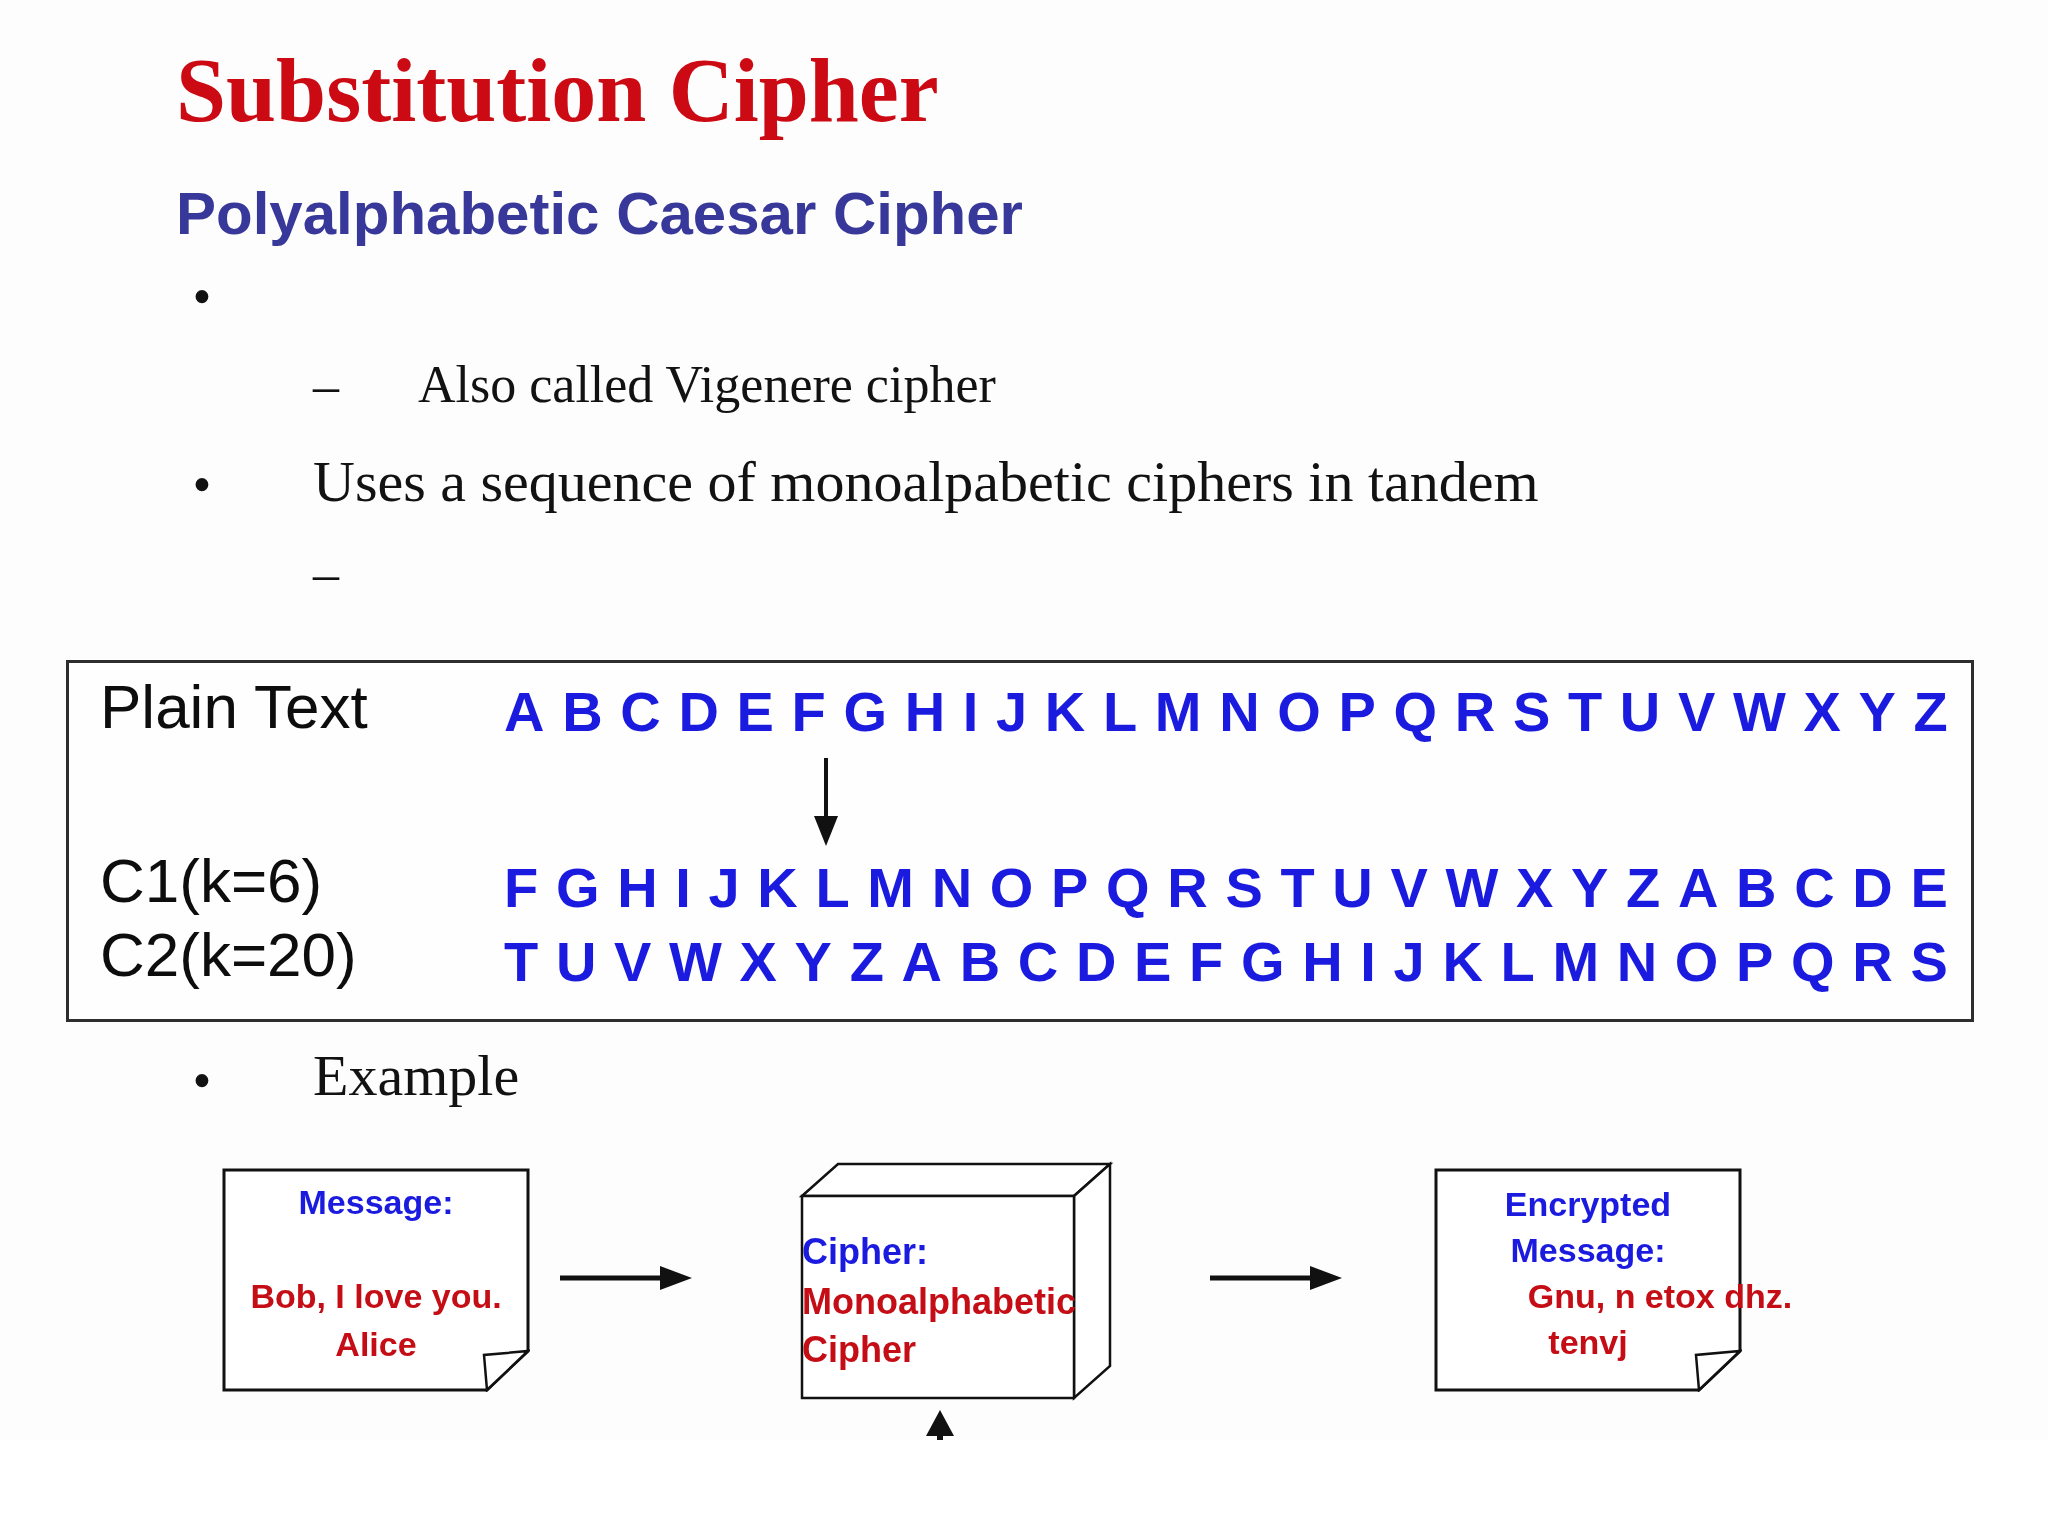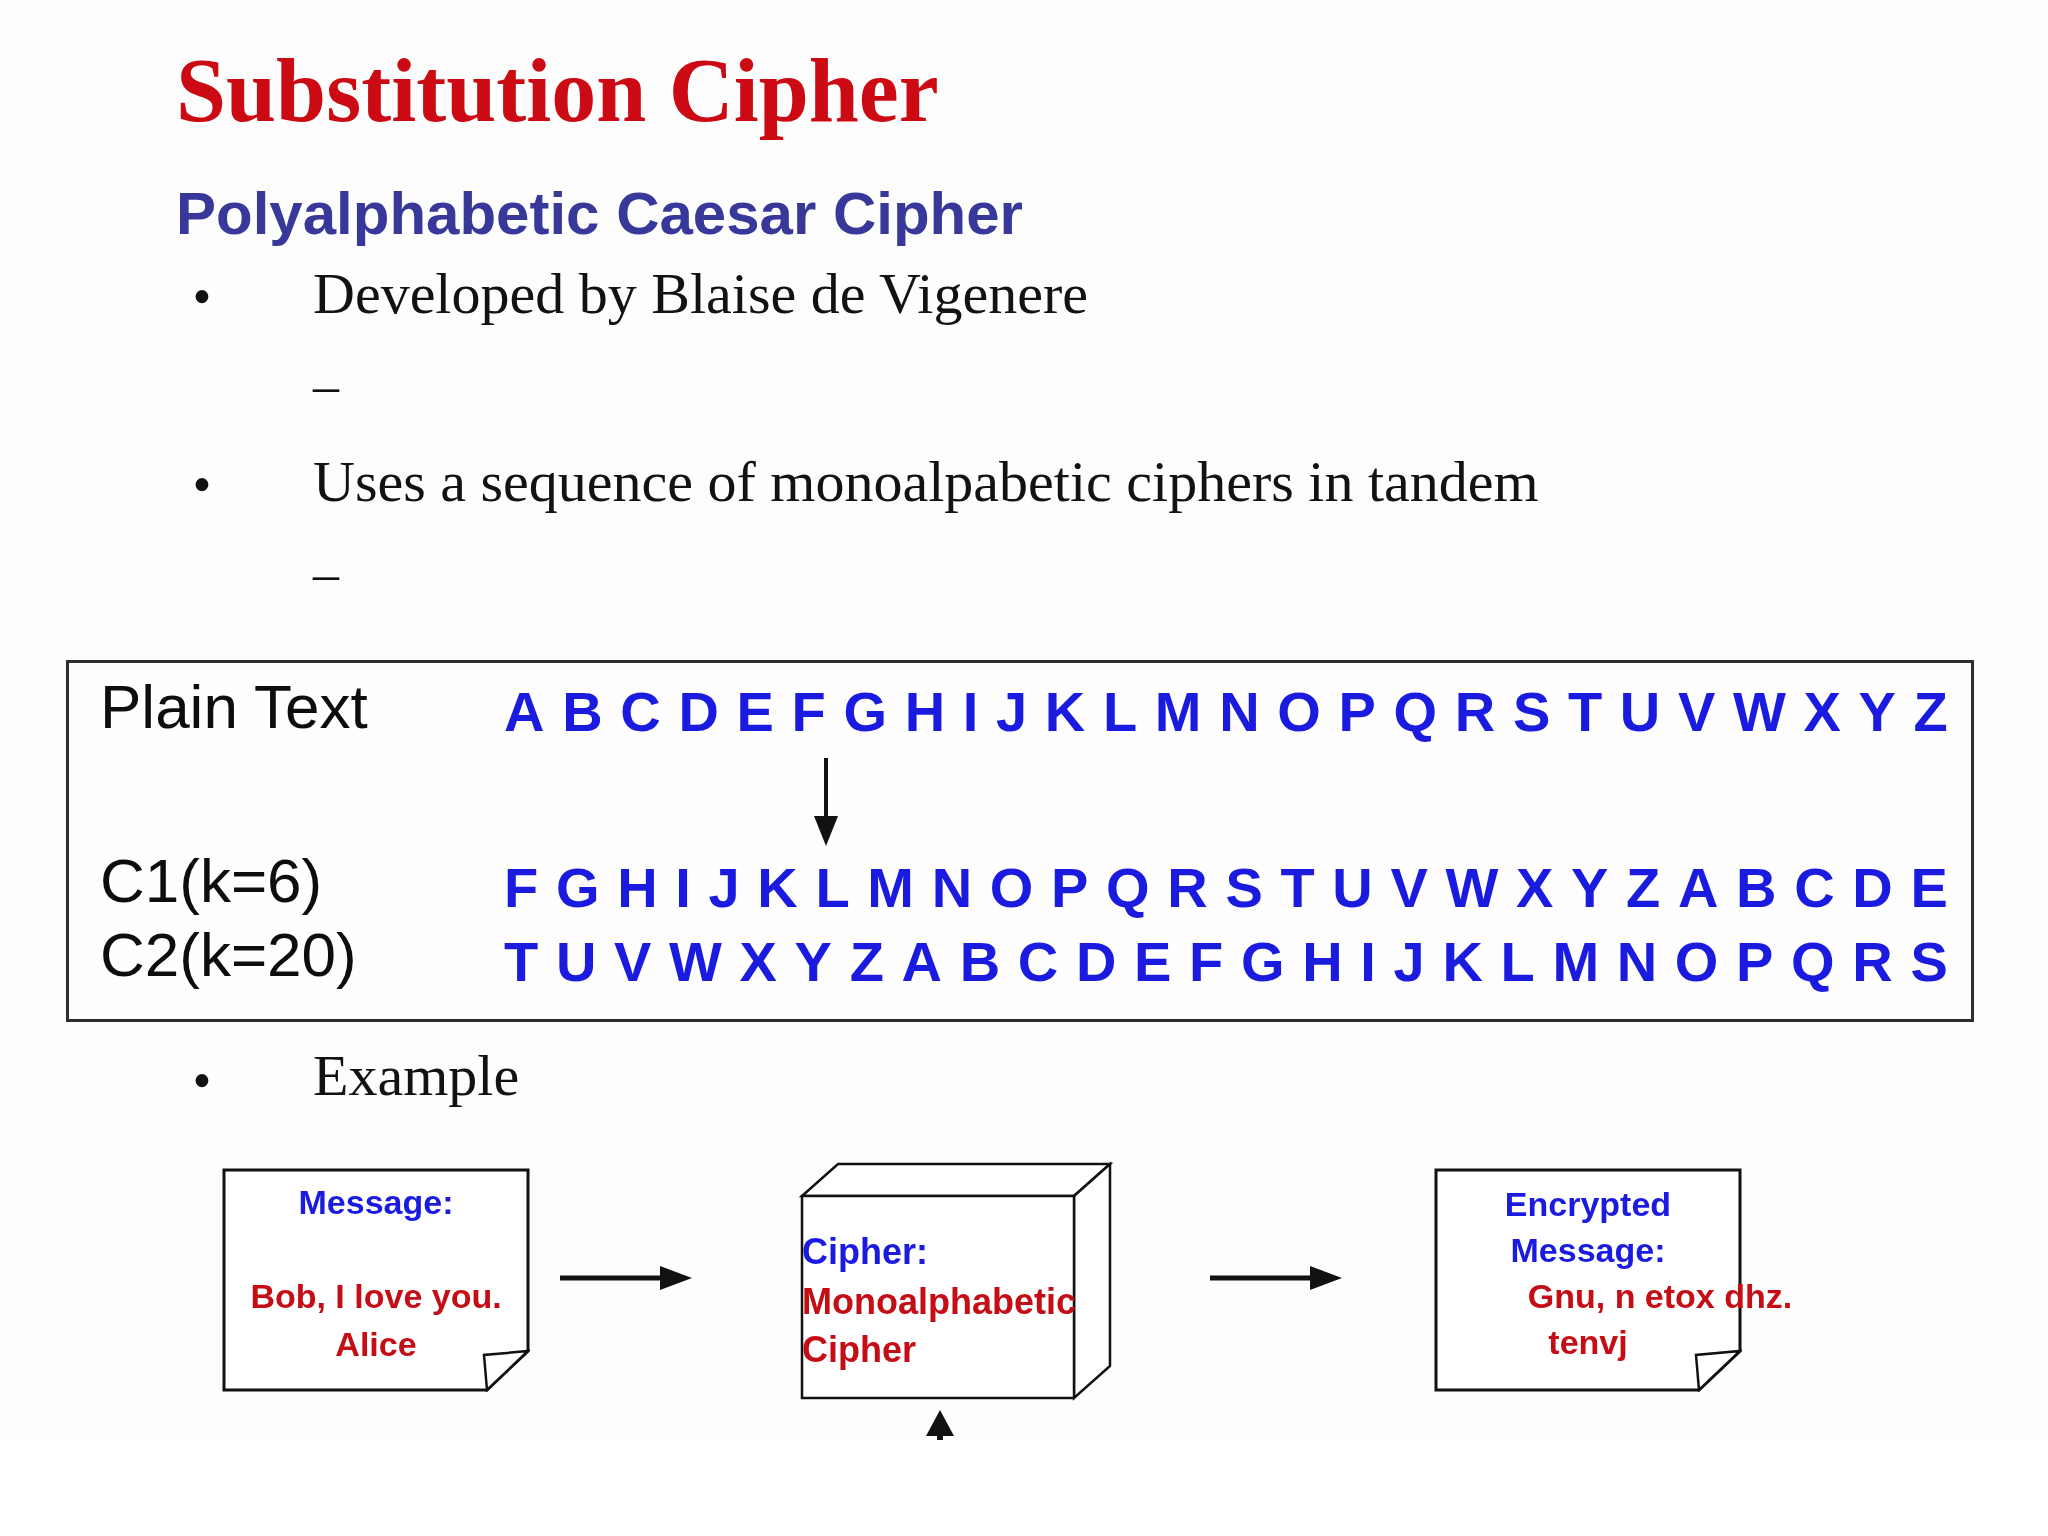--- a/index.html
+++ b/index.html
@@ -29,23 +29,23 @@
 </style>
 </head>
 <body>
 
 <div id="canvas">
 
   <div class="abs" id="title" style="color: rgb(204, 10, 20);">Substitution Cipher</div>
   <div class="abs" id="subtitle" style="color: rgb(56, 56, 154);">Polyalphabetic Caesar Cipher</div>
 
   <div class="abs bullet-dot" style="top:270px;">•</div>
-  <div class="abs b-text" style="left:313px;top:262px;">Developed by Blaise de Vigenere</div>
 
   <div class="abs dash" style="top:360px;">–</div>
+  <div class="abs b-sub" style="left:418px;top:356px;">Also called Vigenere cipher</div>
 
   <div class="abs bullet-dot" style="top:458px;">•</div>
   <div class="abs b-text" style="left:313px;top:450px;">Uses a sequence of monoalpabetic ciphers in tandem</div>
 
   <div class="abs dash" style="top:548px;">–</div>
 
   <div class="abs" id="cipher-box"></div>
 
   <div class="abs row-label" style="top:676px;">Plain Text</div>
   <div class="abs letters" style="top: 684px; color: rgb(27, 27, 224);">

